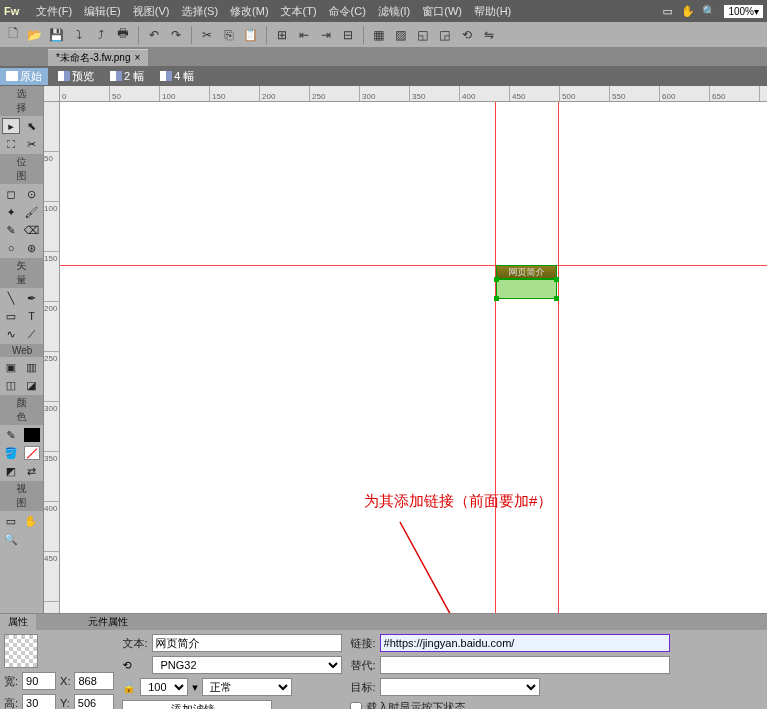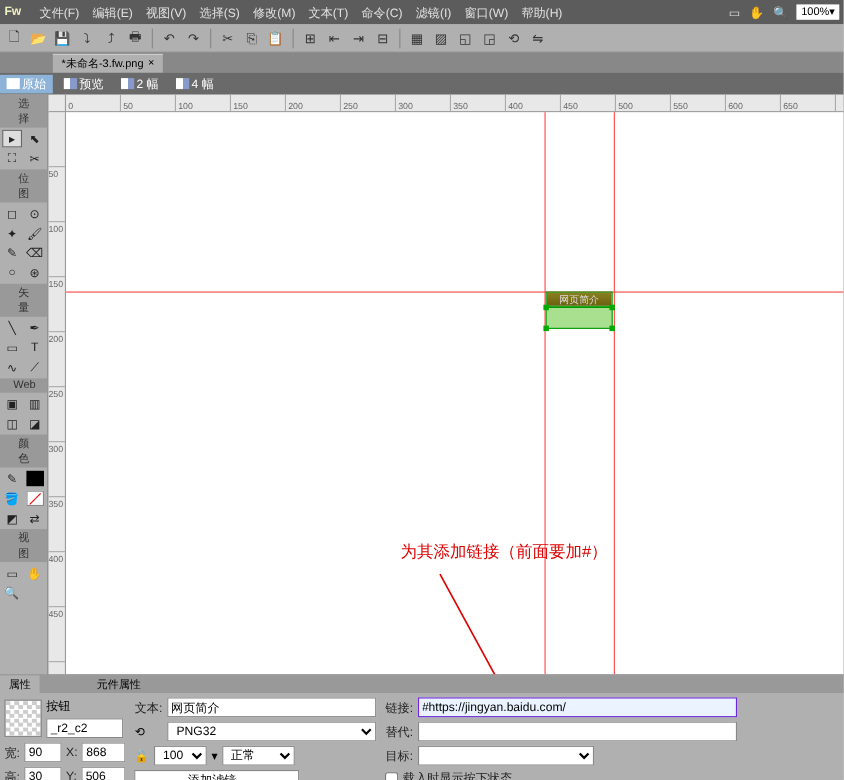--- a/index.html
+++ b/index.html
@@ -256,24 +256,20 @@
 
 <div class="props-panel">
   <div class="prop-tabs">
     <div class="prop-tab active">属性</div>
     <div class="prop-tab">元件属性</div>
   </div>
   <div class="prop-body">
     <div class="prop-col">
       <div class="prop-row">
         <div class="thumb"></div>
-        <div class="prop-col">
-          <span>按钮</span>
-          <input class="prop-input" style="width: 70px;" value="_r2_c2">
-        </div>
       </div>
       <div class="prop-row">
         <label>宽:</label>
         <input class="prop-input" style="width: 34px;" value="90">
         <label>X:</label>
         <input class="prop-input" style="width: 40px;" value="868">
       </div>
       <div class="prop-row">
         <label>高:</label>
         <input class="prop-input" style="width: 34px;" value="30">
@@ -288,21 +284,21 @@
         <input class="prop-input" style="width: 190px;" value="网页简介">
       </div>
       <div class="prop-row">
         <span style="width:26px">⟲</span>
         <select class="prop-select" style="width:190px"><option>PNG32</option></select>
       </div>
       <div class="prop-row">
         <span>🔒</span>
         <select class="prop-select" style="width:48px"><option>100</option></select>
         <span>▾</span>
-        <select class="prop-select" style="width:66px"><option>正常</option></select>
+        <select class="prop-select" style="width:90px"><option>正常</option></select>
       </div>
       <div class="prop-row">
         <button class="prop-input" style="width:150px;text-align:center">添加滤镜...</button>
       </div>
     </div>
 
     <div class="prop-col">
       <div class="prop-row">
         <label>链接:</label>
         <input class="prop-input hl" style="width: 290px;" value="#https://jingyan.baidu.com/">

